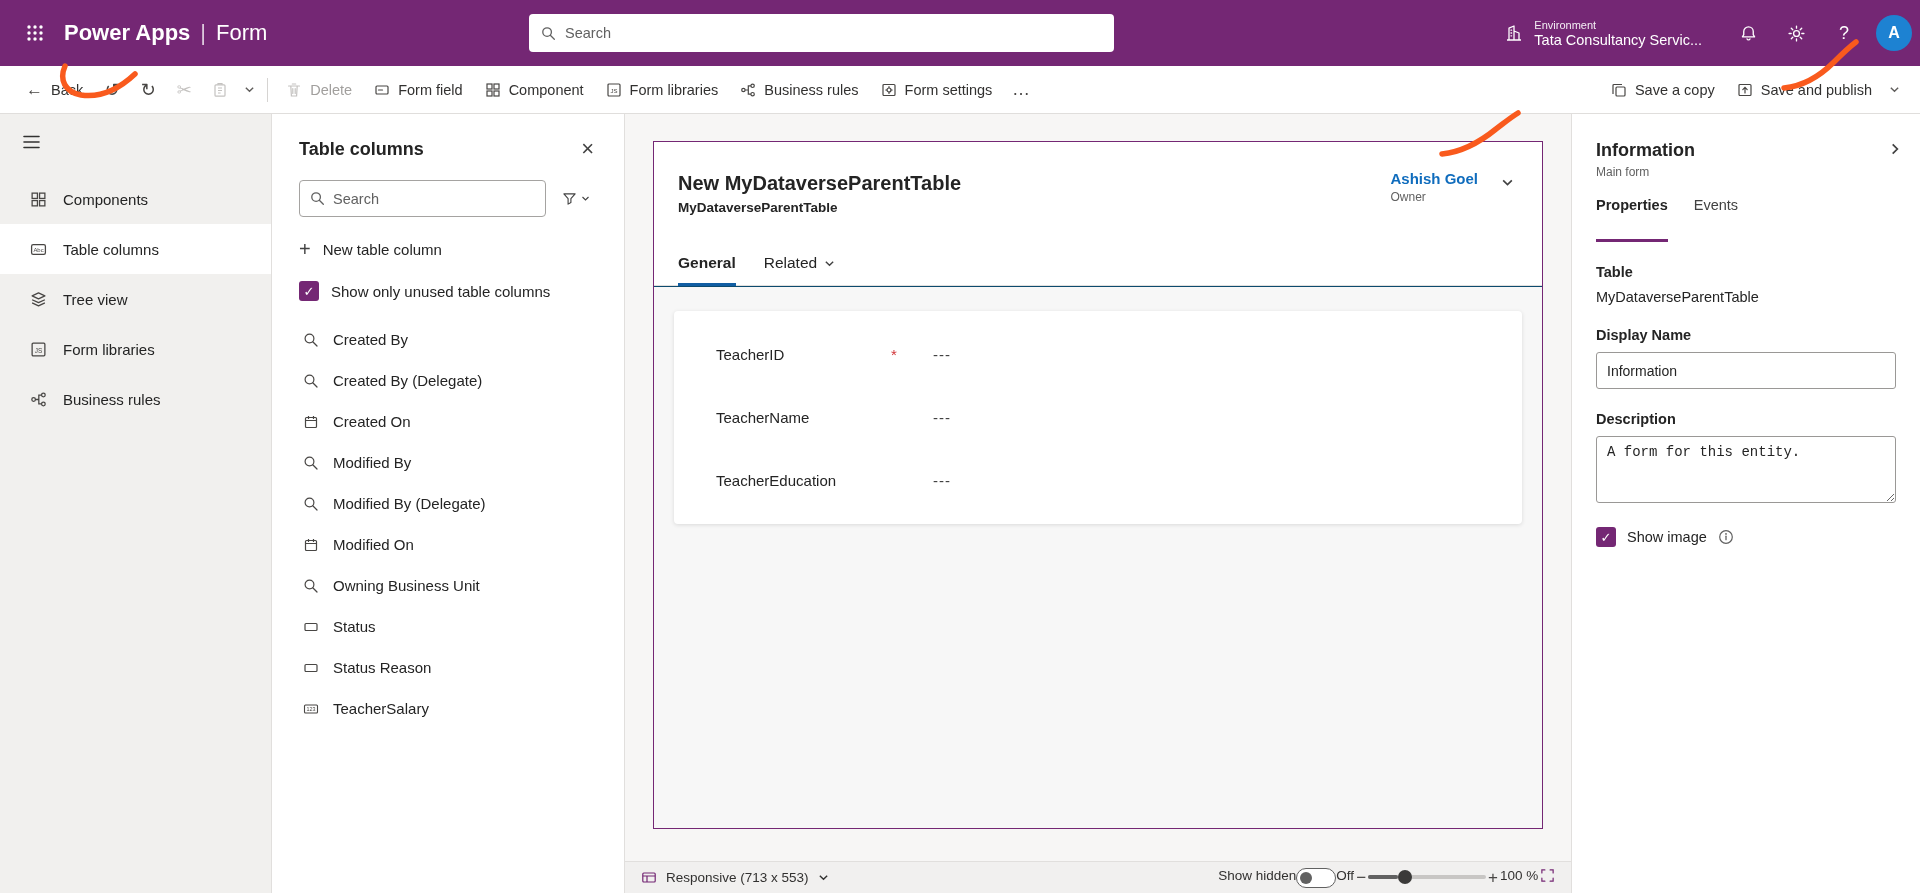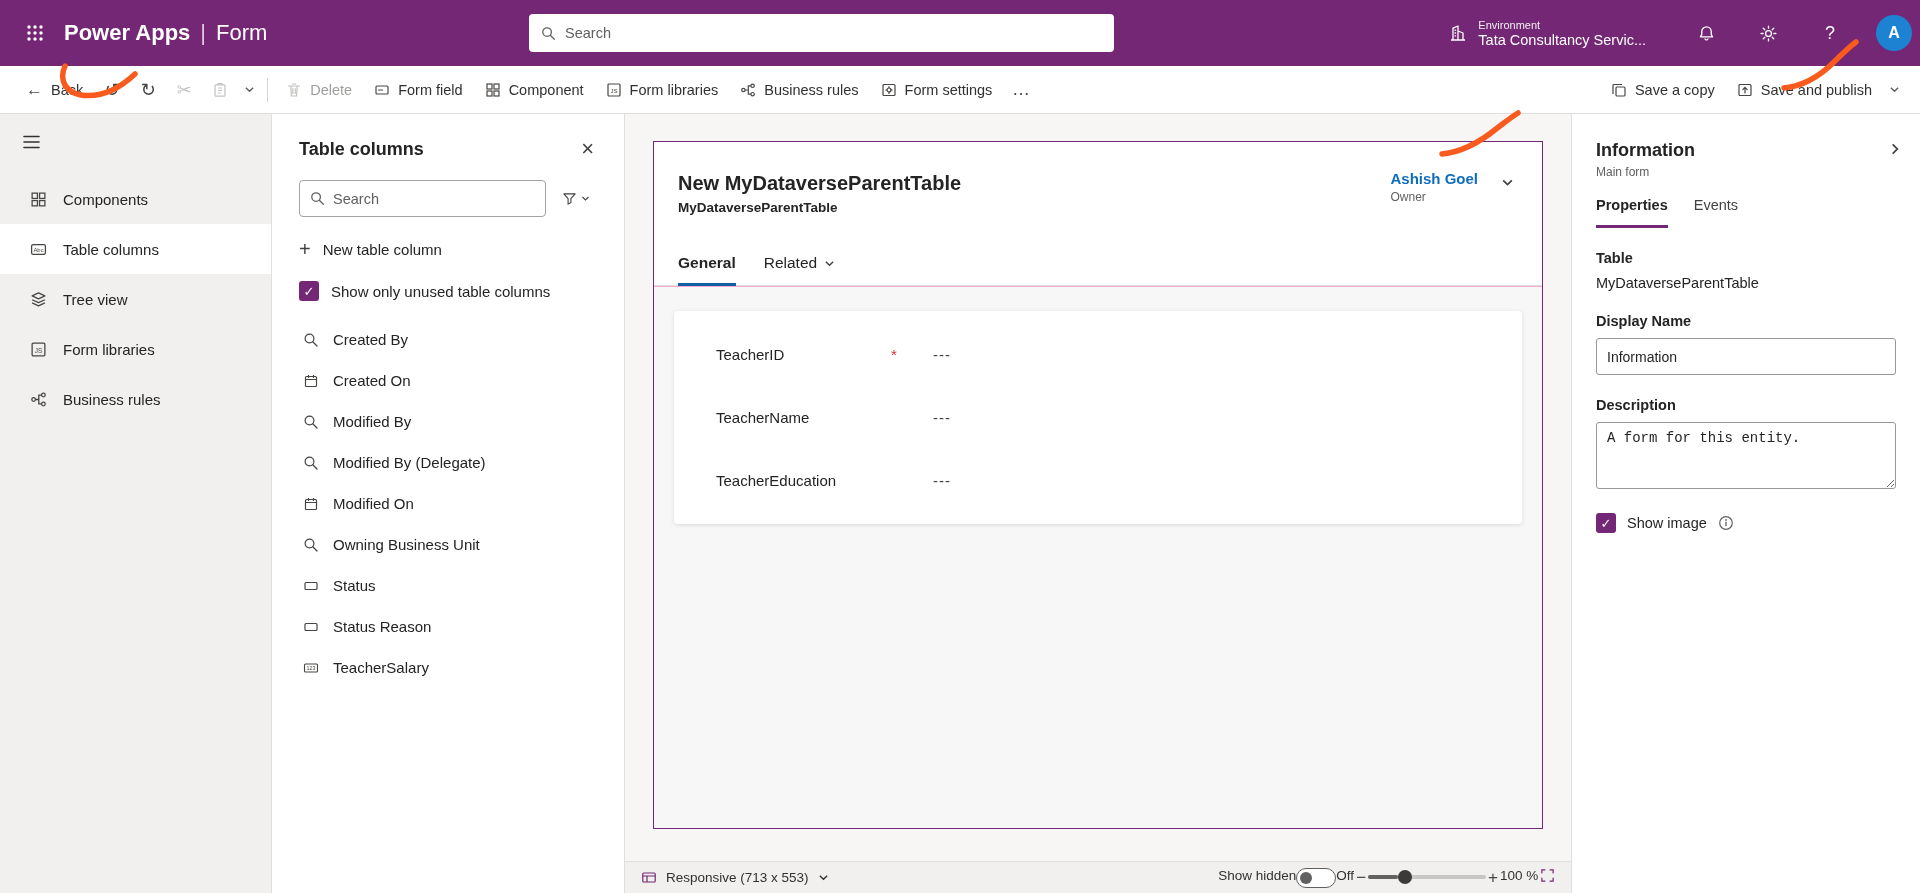--- a/index.html
+++ b/index.html
@@ -21,21 +21,21 @@
   .brand { margin-left:6px; display:flex; align-items:baseline; gap:10px; font-size:22px; white-space:nowrap; }
   .brand-strong { font-weight:700; }
   .brand-sep { opacity:.75; font-weight:300; }
   .top-search {
     position:absolute; left:529px; top:14px; width:585px; height:38px;
     background:#fff; border-radius:4px; display:flex; align-items:center;
     padding:0 12px; gap:9px; color:#616161;
   }
   .top-search input { border:none; outline:none; flex:1; font-family:inherit; font-size:14.5px; color:#242424; background:transparent; }
   .top-search input::placeholder { color:#616161; }
-  .top-right { position:absolute; right:8px; top:0; height:66px; display:flex; align-items:center; gap:18px; }
+  .top-right { position:absolute; right:8px; top:0; height:66px; display:flex; align-items:center; gap:4px; }
   .env { display:flex; align-items:center; gap:10px; padding:4px 10px; margin-right:10px; cursor:pointer; }
   .env-label { font-size:11px; opacity:.92; }
   .env-name { font-size:14.5px; margin-top:1px; white-space:nowrap; }
   .top-icon { width:44px; height:44px; display:grid; place-items:center; cursor:pointer; border-radius:4px; font-size:18px; }
   .help-glyph { font-size:18px; font-weight:400; }
   .avatar {
     width:36px; height:36px; border-radius:50%; background:var(--avatar_blue,#1d82d2);
     display:grid; place-items:center; font-weight:700; font-size:16px; color:#fff; margin-left:6px; cursor:pointer;
   }
 
@@ -91,21 +91,21 @@
     display:grid; place-items:center; color:#fff; font-size:13px; flex:0 0 auto;
   }
   .col-list { margin-top:18px; }
   .col-item { height:41px; display:flex; align-items:center; gap:13px; font-size:15px; color:#242424; cursor:pointer; padding-left:2px; }
   .col-item .ci { width:19px; color:#484644; display:grid; place-items:center; }
 
   
   .canvas { position:absolute; top:114px; left:625px; width:946px; height:779px; background:#f7f6f5; z-index:1; }
   .form-card {
     position:absolute; left:28px; top:27px; width:890px; height:688px;
-    background:#f9a8d4; border:1px solid var(--accent_purple,#742774);
+    background:#0c4a6e; border:1px solid var(--accent_purple,#742774);
   }
   .card-head { position:relative; height:144px; padding:30px 24px 0 24px; border-bottom:1px solid #e1dfdd; background:#fff; }
   .card-title { font-size:20px; font-weight:700; }
   .card-subtitle { font-size:13.5px; font-weight:700; margin-top:5px; }
   .owner { position:absolute; right:64px; top:28px; }
   .owner-name { color:var(--link_blue,#0f6cbd); font-weight:700; font-size:15px; }
   .owner-label { color:#616161; font-size:12px; margin-top:3px; }
   .owner-chevron { position:absolute; right:28px; top:34px; color:#424242; cursor:pointer; }
   .card-tabs { position:absolute; left:24px; bottom:-1px; display:flex; gap:28px; }
   .card-tab { display:flex; align-items:center; gap:7px; font-size:15.5px; color:#242424; padding-bottom:11px; border-bottom:3px solid transparent; cursor:pointer;margin-top:12px; }
@@ -140,21 +140,21 @@
   
   .props-panel {
     position:absolute; top:114px; left:1571px; width:349px; height:779px;
     background:#ffffff; border-left:1px solid #e1dfdd; padding:26px 24px 0 24px; z-index:2;
   }
   .props-head { position:relative; }
   .props-title { font-size:18px; font-weight:700; }
   .props-subtitle { font-size:12px; color:#616161; margin-top:4px; }
   .props-collapse { position:absolute; right:-6px; top:2px; color:#424242; cursor:pointer; }
   .props-tabs { display:flex; gap:26px; margin-top:18px; }
-  .props-tab { font-size:14.5px; color:#424242; padding-bottom:12px; border-bottom:3px solid transparent; cursor:pointer; }
+  .props-tab { font-size:14.5px; color:#424242; padding-bottom:26px; border-bottom:3px solid transparent; cursor:pointer; }
   .props-tab.selected { color:#242424; font-weight:700; border-bottom-color:var(--accent_purple,#742774); }
   .props-field { margin-top:22px; }
   .props-label { font-weight:700; font-size:14.5px; }
   .props-value { margin-top:9px; font-size:14.5px; }
   .props-input {
     display:block; margin-top:9px; width:100%; height:37px;
     border:1px solid #9a9896; border-radius:3px; padding:0 10px;
     font-family:inherit; font-size:14px; color:#242424;
   }
   .props-textarea {
@@ -441,20 +441,29 @@
   </div>
   <div class="col-list">
     <div class="col-item">
       <span class="ci">
           <svg width="16" height="16" viewBox="0 0 16 16">
             <circle cx="6.5" cy="6.5" r="4.4" fill="none" stroke="currentColor" stroke-width="1.2"></circle>
             <line x1="10" y1="10" x2="14" y2="14" stroke="currentColor" stroke-width="1.2" stroke-linecap="round"></line>
           </svg>
         </span>
       <span>Created By</span>
+    </div>
+    <div class="col-item">
+      <span class="ci">
+          <svg width="16" height="16" viewBox="0 0 16 16">
+            <circle cx="6.5" cy="6.5" r="4.4" fill="none" stroke="currentColor" stroke-width="1.2"></circle>
+            <line x1="10" y1="10" x2="14" y2="14" stroke="currentColor" stroke-width="1.2" stroke-linecap="round"></line>
+          </svg>
+        </span>
+      <span>Created By (Delegate)</span>
     </div>
     <div class="col-item">
       <span class="ci">
           <svg width="16" height="16" viewBox="0 0 16 16" fill="none" stroke="currentColor" stroke-width="1.2">
             <rect x="2.5" y="3.5" width="11" height="10" rx="1"></rect>
             <path d="M2.5 6.5h11M5.5 2v3M10.5 2v3"></path>
           </svg>
         </span>
       <span>Created On</span>
     </div>

